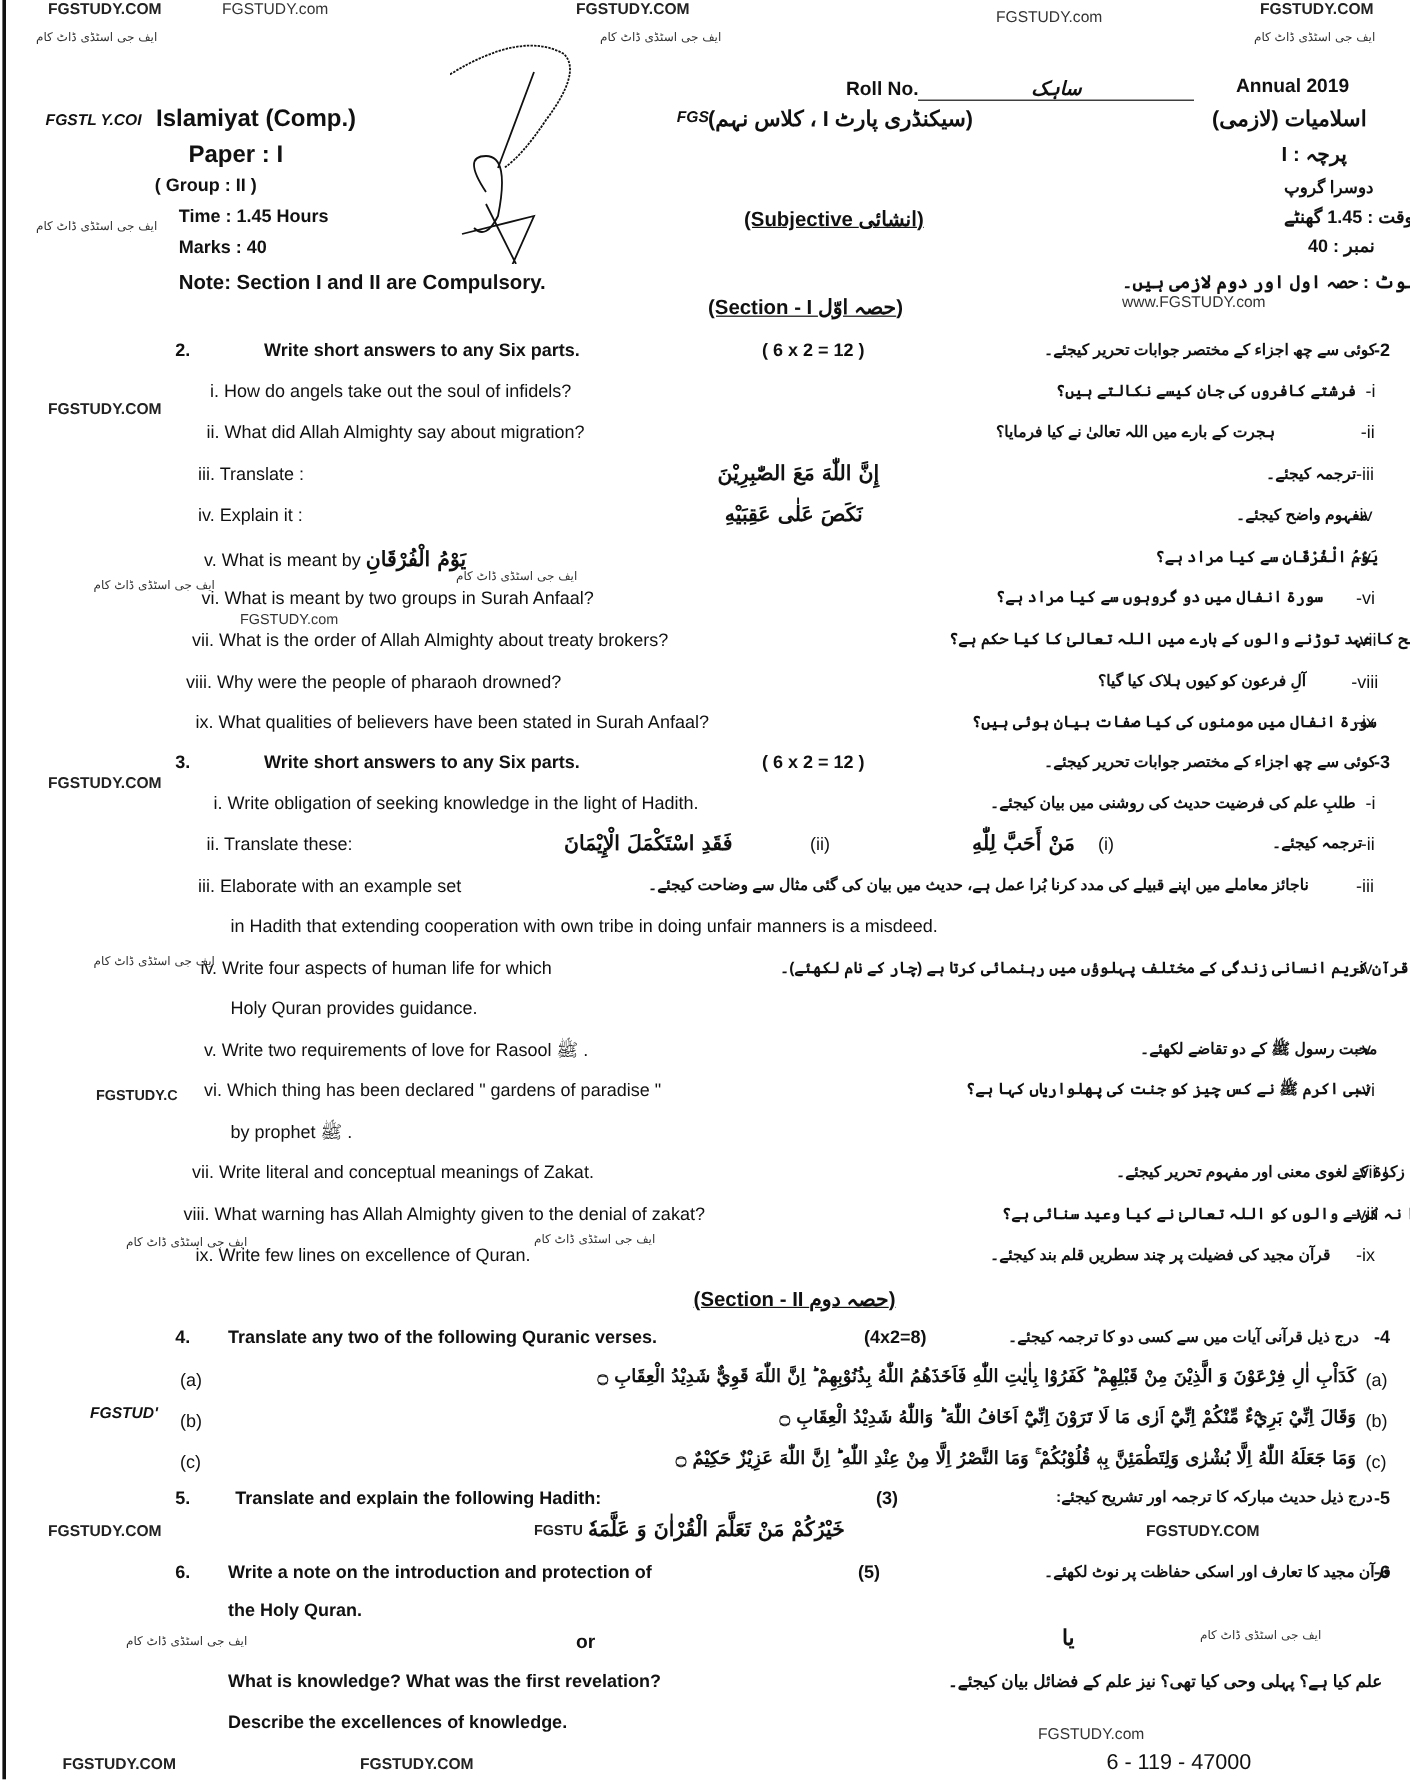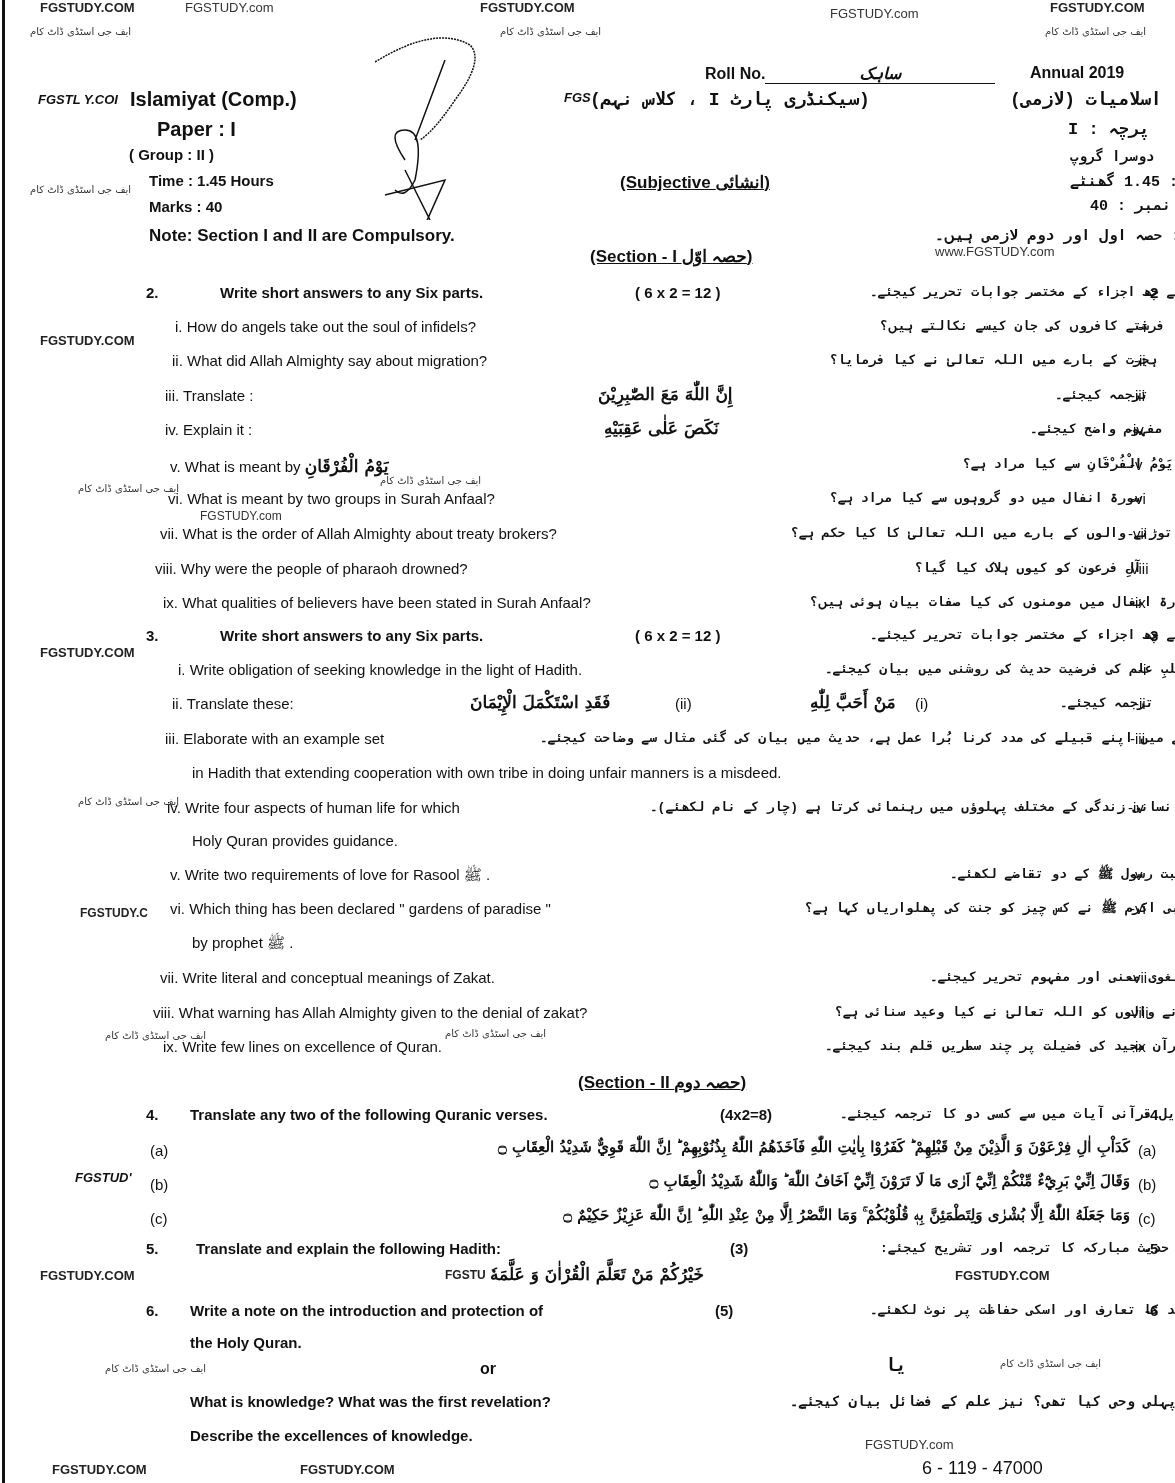--- a/index.html
+++ b/index.html
@@ -4,21 +4,21 @@
 <style>
   html, body { margin:0; padding:0; background:#ffffff; }
   body { width:1175px; height:1483px; position:relative; overflow:hidden; color:#111; font-family:"Liberation Sans", sans-serif; }
   .abs { position:absolute; white-space:nowrap; }
   .wm { font-family:"Liberation Sans", sans-serif; font-weight:bold; font-size:13px; color:#222; }
   .wm-thin { font-family:"Liberation Sans", sans-serif; font-size:13px; color:#333; }
   .wm-ur { font-family:"DejaVu Sans", sans-serif; font-size:10px; color:#333; direction:rtl; }
   .left-rule { position:absolute; left:2px; top:0; width:3px; height:1483px; background:#111; }
   .hdr-big { font-family:"Liberation Sans", sans-serif; font-weight:bold; font-size:20px; }
   .hdr-mid { font-family:Liberation Sans, sans-serif; font-weight:bold; font-size:15px; }
-  .ur { font-family:Liberation Mono, monospace; direction:rtl; unicode-bidi:plaintext; }
+  .ur { font-family:Liberation Sans, sans-serif; direction:rtl; unicode-bidi:plaintext; }
   .ar { font-family:"DejaVu Serif", serif; direction:rtl; unicode-bidi:plaintext; }
   .q-head { font-family:"Liberation Sans", sans-serif; font-weight:bold; font-size:15px; }
   .q-item { font-family:"Liberation Sans", sans-serif; font-size:15px; }
   .section-title { font-family:"Liberation Sans", sans-serif; font-weight:bold; font-size:17px; text-decoration:underline; }
   .ur-q { font-size:13px; font-weight:bold; }
   .roll-line { display:inline-block; border-bottom:1.5px solid #111; width:230px; text-align:center; font-style:italic; font-family:"DejaVu Serif", serif; font-size:16px; }
   .signature { position:absolute; left:375px; top:20px; width:180px; height:200px; }
 </style>
 </head>
 <body>

